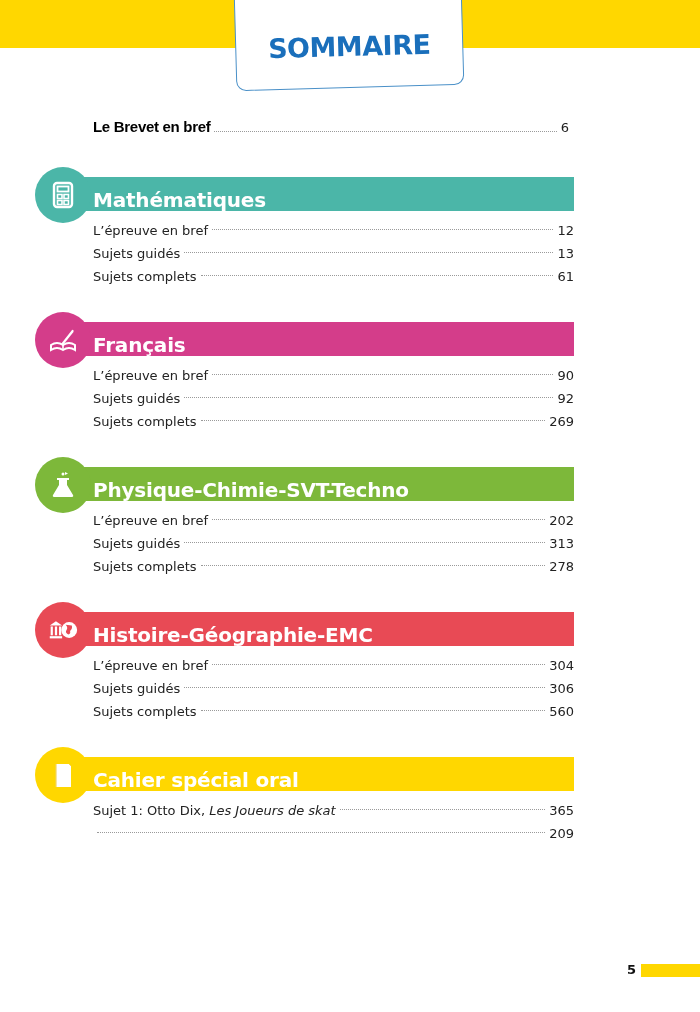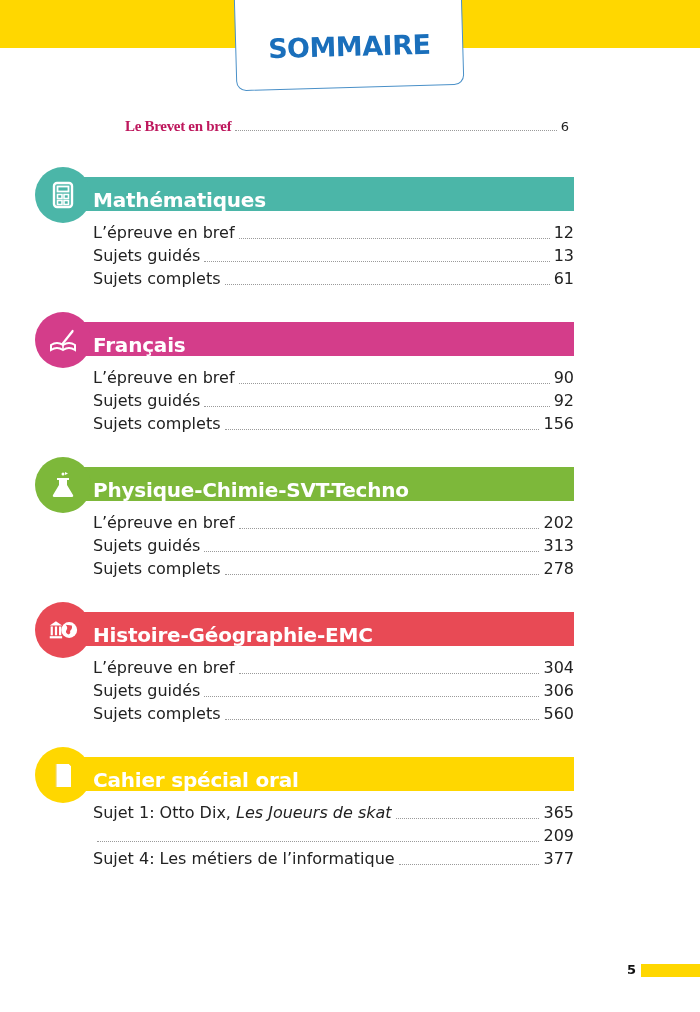--- a/index.html
+++ b/index.html
@@ -22,43 +22,42 @@
   .title-card .title {
     position: absolute; left: 0; right: 0; top: 42px; text-align: center;
     font-family: "DejaVu Sans", sans-serif; font-weight: bold; font-size: 27px;
     color: #1a6fbb; letter-spacing: -0.5px;
   }
   .intro-row {
     position: absolute; left: 93px; top: 118px; width: 476px; height: 22px;
     display: flex; align-items: baseline;
   }
   .intro-row .label {
-    font-family: Liberation Serif, serif; font-weight: bold; font-size: 15px; color: #be185d;
+    font-family: Liberation Sans, sans-serif; font-weight: bold; font-size: 15px; color: #000000;
     letter-spacing: -0.3px;
-    margin-left: 32px;
   }
   .dots { flex: 1; border-bottom: 1.5px dotted #9a9a9a; margin: 0 4px 3px 4px; height: 1px; }
   .page { font-size: 13px; color: #222; }
 
   .section { position: absolute; left: 0; width: 700px; }
   .section .band {
     position: absolute; left: 70px; top: 10px; width: 504px; height: 34px;
   }
   .section .circle {
     position: absolute; left: 35px; top: 0; width: 56px; height: 56px; border-radius: 50%;
     display: flex; align-items: center; justify-content: center;
   }
   .section .circle svg { width: 30px; height: 30px; }
   .section .heading {
     position: absolute; left: 93px; top: 13px; font-weight: bold; font-size: 20px; color: #fff;
     letter-spacing: -0.2px; white-space: nowrap; margin-top: 8px;
   }
   .section .rows { position: absolute; left: 93px; top: 52px; width: 481px; }
   .row {
-    display: flex; align-items: flex-end; height: 23px; font-size: 16px; color: #222;
+    display: flex; align-items: center; height: 23px; font-size: 13px; color: #222;
   }
   .row .label { white-space: nowrap; }
   .row .label i { font-style: italic; margin-top: 43px; }
   .page-num {
     position: absolute; left: 627px; top: 962px; font-size: 13px; color: #111; font-weight: bold;
   }
   .page-tab {
     position: absolute; left: 641px; top: 964px; width: 59px; height: 13px; background: #FFD700;
   }
 </style>
@@ -125,21 +124,21 @@
         <span>90</span>
       </div>
     <div class="row">
         <span class="label">Sujets guidés</span>
         <span class="dots"></span>
         <span>92</span>
       </div>
     <div class="row">
         <span class="label">Sujets complets</span>
         <span class="dots"></span>
-        <span>156</span>
+        <span>269</span>
       </div>
   </div>
 </div>
 
 <div class="section" style="top:457px;">
   <div class="band" style="background:#7DB83A;"></div>
   <div class="circle" style="background:#7DB83A;">
     <svg viewBox="0 0 30 30">
         <path d="M11 9 L11 15 L5 25 Q4 27 7 27 L23 27 Q26 27 25 25 L19 15 L19 9 Z" fill="#fff"></path>
         <line x1="9" y1="9" x2="21" y2="9" stroke="#fff" stroke-width="2"></line>
@@ -213,22 +212,17 @@
   <div class="rows">
     <div class="row">
         <span class="label"><span>Sujet 1: Otto Dix, </span><i>Les Joueurs de skat</i></span>
         <span class="dots"></span>
         <span>365</span>
       </div>
     <div class="row">
         <span class="dots"></span>
         <span>209</span>
       </div>
-    <div class="row">
-        <span class="label"><span>Sujet 4: Les métiers de l’informatique</span></span>
-        <span class="dots"></span>
-        <span>377</span>
-      </div>
   </div>
 </div>
 
 <div class="page-num">5</div>
 <div class="page-tab"></div>
 
 </body></html>

